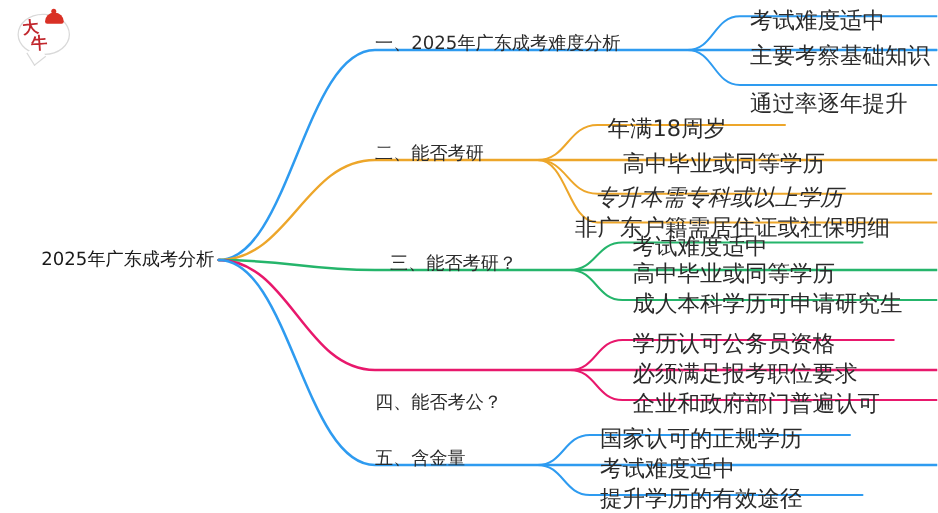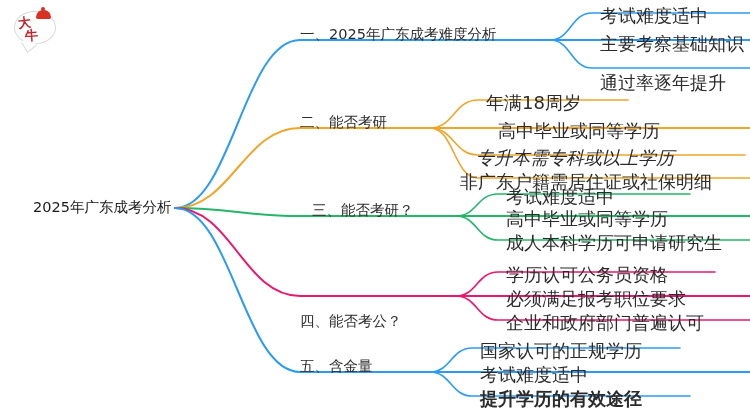--- a/index.html
+++ b/index.html
@@ -123,16 +123,16 @@
       <div class="node-label leaf-label" style="left: 506px; top: 185px;">考试难度适中</div>
       <div class="node-label leaf-label" style="left: 506px; top: 207px;">高中毕业或同等学历</div>
       <div class="node-label leaf-label" style="left: 506px; top: 231px; font-family: Liberation Serif, serif;">成人本科学历可申请研究生</div>
       <div class="node-label branch-label" style="left: 300px; top: 281px; margin-top: 31px;">四、能否考公？</div>
       <div class="node-label leaf-label" style="left: 506px; top: 263px;">学历认可公务员资格</div>
       <div class="node-label leaf-label" style="left: 506px; top: 287px;">必须满足报考职位要求</div>
       <div class="node-label leaf-label" style="left: 506px; top: 311px;">企业和政府部门普遍认可</div>
       <div class="node-label branch-label" style="left: 300px; top: 357px;">五、含金量</div>
       <div class="node-label leaf-label" style="left: 480px; top: 339px;">国家认可的正规学历</div>
       <div class="node-label leaf-label" style="left: 480px; top: 363px;">考试难度适中</div>
-      <div class="node-label leaf-label" style="left: 480px; top: 387px; font-weight: bold;">提升学历的有效途径</div>
+      <div class="node-label leaf-label" style="left: 480px; top: 387px;">提升学历的有效途径</div>
     </div>
 
 </div>
 
 </body></html>

